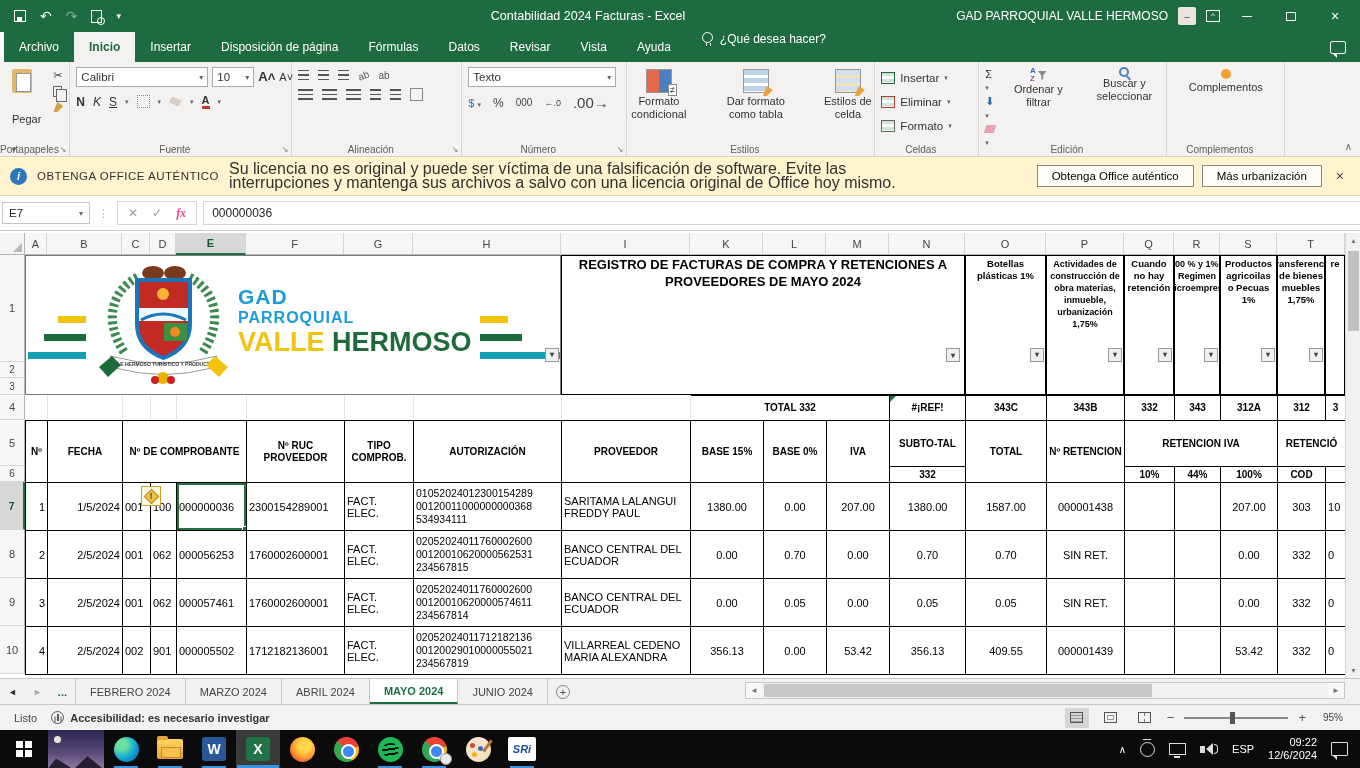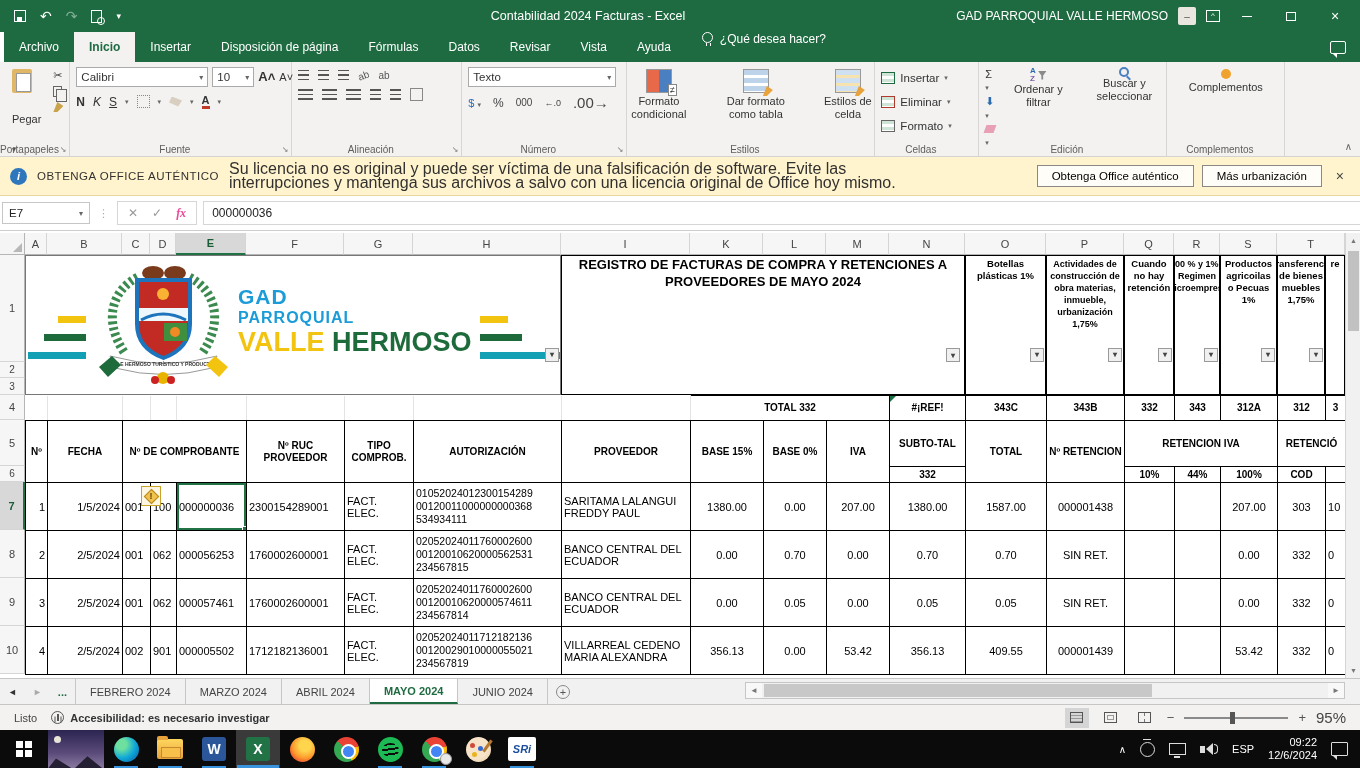--- a/index.html
+++ b/index.html
@@ -150,21 +150,21 @@
   .viewic{width:24px;height:20px;display:flex;align-items:center;justify-content:center}
   .viewic.on{background:#d5d5d5}
   .v1{width:13px;height:11px;border:1px solid #555;background:repeating-linear-gradient(to bottom,transparent 0 2px,#999 2px 3px)}
   .v2{width:13px;height:11px;border:1px solid #555;position:relative}
   .v2:after{content:"";position:absolute;inset:2px 2px;border:1px solid #999}
   .v3{width:13px;height:11px;border:1px solid #555;position:relative}
   .v3:after{content:"";position:absolute;left:5px;top:0;bottom:0;border-left:1px dashed #777}
   .zoomtrack{width:104px;height:2px;background:#8a8a8a;position:relative}
   .zoomthumb{position:absolute;left:46px;top:-5px;width:5px;height:12px;background:#555}
   .zpm{font-size:13px;color:#555}
-  .zpct{width:34px;text-align:left;font-size:15px}
+  .zpct{width:34px;text-align:center;font-size:10px}
 
   
   .taskbar{left:0;top:730px;width:1360px;height:38px;background:#0b0b0b;display:flex;align-items:center;color:#fff}
   .startbtn{width:48px;height:38px;display:flex;align-items:center;justify-content:center}
   .winlogo{width:16px;height:16px;display:grid;grid-template-columns:7px 7px;grid-template-rows:7px 7px;gap:2px}
   .winlogo i{background:#fff}
   .tsearch{width:282px;height:38px;background:#f4f4f4;display:flex;align-items:center;gap:8px;padding:0 10px}
   .tsearch input{border:none;background:transparent;font-size:12px;color:#333;outline:none;width:220px;font-family:"Liberation Sans",sans-serif}
   .smag{width:10px;height:10px;border:1.5px solid #555;border-radius:50%;position:relative;flex:none}
   .smag:after{content:"";position:absolute;right:-4px;bottom:-4px;width:6px;height:1.5px;background:#555;transform:rotate(45deg)}

